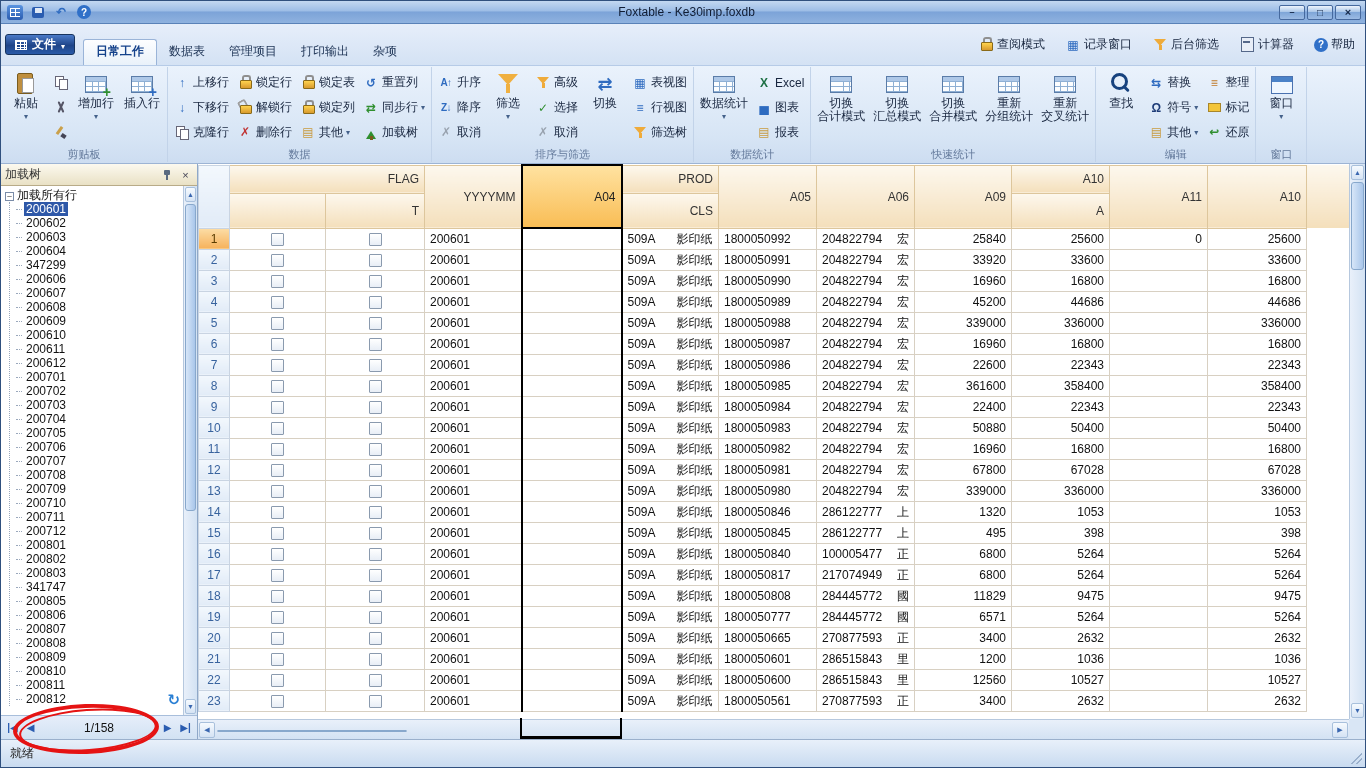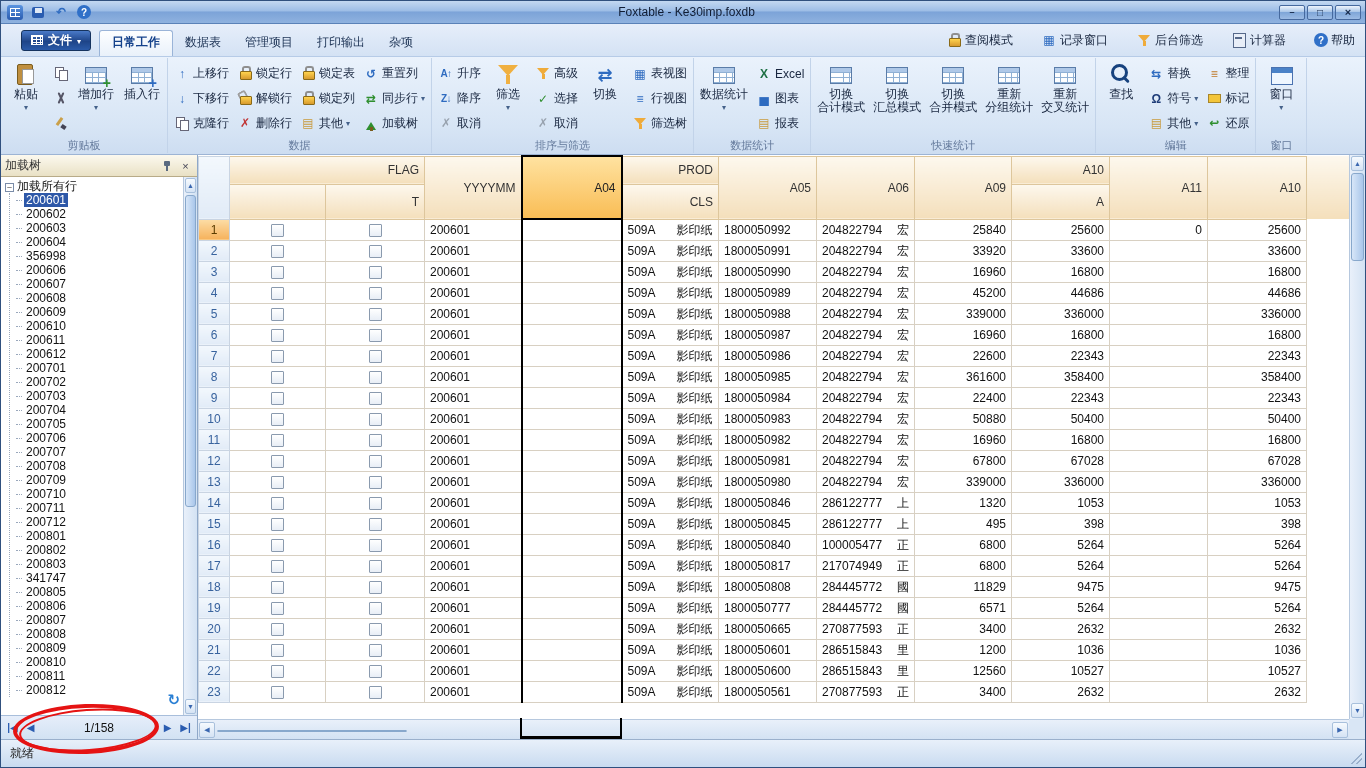--- a/index.html
+++ b/index.html
@@ -12,27 +12,27 @@
   .qat{display:flex;gap:3px;align-items:center}
   .qat-btn{width:20px;height:18px;display:flex;align-items:center;justify-content:center;border-radius:2px}
   .title{flex:1;text-align:center;color:#101c33;font-size:12px}
   .winctl{display:flex;gap:2px}
   .wbtn{width:26px;height:15px;border:1px solid #46699e;border-radius:2px;background:linear-gradient(#eef4fc,#aac6e8 45%,#7fa6d8 50%,#9cbbe4);display:flex;align-items:center;justify-content:center;font-size:9px;color:#16294a}
   .wbtn.min::before{content:"–";font-weight:bold}
   .wbtn.max::before{content:"□";font-size:10px}
   .wbtn.cls::before{content:"×";font-size:11px;font-weight:bold}
 
   
-  .ribbontabs{height:33px;flex:none;background:linear-gradient(#e6eefa,#d4e2f4);display:flex;align-items:flex-end;padding-left:18px;border-bottom:1px solid #b6cbe7}
+  .ribbontabs{height:42px;flex:none;background:linear-gradient(#e6eefa,#d4e2f4);display:flex;align-items:flex-end;padding-left:2px;border-bottom:1px solid #b6cbe7}
   .filebtn{align-self:center;height:21px;margin:0 8px 0 2px;padding:0 9px;border-radius:3px;background:linear-gradient(#4a7ac8,#1e4488 55%,#2a5aa8);color:#fff;display:flex;align-items:center;gap:5px;font-weight:bold;border:1px solid #16335e}
   .filebtn .fmark{width:12px;height:10px;background:repeating-linear-gradient(to bottom,#fff 0 1px,transparent 1px 3px),repeating-linear-gradient(to right,#fff 0 1px,transparent 1px 4px);border:1px solid #fff}
   .filebtn .fdrop::before{content:"▾";font-size:8px}
   .rtab{padding:4px 12px 5px;color:#1c3254}
   .rtab.active{background:linear-gradient(#fdfeff,#e9f1fa);border:1px solid #9ab4d8;border-bottom:none;border-radius:3px 3px 0 0;color:#15428b;font-weight:bold;padding:3px 12px 5px}
-  .rcmds{margin-left:auto;display:flex;align-items:flex-start;gap:28px;padding:0 10px;align-self:center}
+  .rcmds{margin-left:auto;display:flex;align-items:flex-start;gap:20px;padding:0 10px;align-self:center}
   .rcmd{display:flex;align-items:center;gap:3px;color:#18263f}
 
   
   .ribbonbody{height:98px;flex:none;background:linear-gradient(#eaf2fc,#d7e5f5 72%,#cdddf1);display:flex;align-items:stretch;border-bottom:1px solid #9db4d4;padding:1px 0}
   .rgroup{display:flex;flex-direction:column;border-right:1px solid #c2d3e9;padding:1px 3px 0}
   .rgroup-content{flex:1;display:flex;align-items:stretch;gap:2px}
   .rgroup-label{height:15px;text-align:center;color:#62789a;font-size:11px;line-height:14px}
   .bigbtn{min-width:44px;display:flex;flex-direction:column;align-items:center;padding:3px 3px 0;border-radius:3px}
   .bigbtn-label{text-align:center;line-height:13px;color:#18263f;white-space:nowrap}
   .smallcol{display:flex;flex-direction:column;justify-content:space-evenly;padding:1px 0}
@@ -521,21 +521,21 @@
         <span class="thbtn">×</span>
       </div>
       <div class="treebody">
         <div class="treelist" id="treelist">
             <div class="tree-root"><span class="exp"></span><span>加载所有行</span></div>
             <div class="tree-children">
               <div class="tree-item selected"><span class="tree-item-label">200601</span></div>
               <div class="tree-item"><span class="tree-item-label">200602</span></div>
               <div class="tree-item"><span class="tree-item-label">200603</span></div>
               <div class="tree-item"><span class="tree-item-label">200604</span></div>
-              <div class="tree-item"><span class="tree-item-label">356998</span></div>
+              <div class="tree-item"><span class="tree-item-label">347299</span></div>
               <div class="tree-item"><span class="tree-item-label">200606</span></div>
               <div class="tree-item"><span class="tree-item-label">200607</span></div>
               <div class="tree-item"><span class="tree-item-label">200608</span></div>
               <div class="tree-item"><span class="tree-item-label">200609</span></div>
               <div class="tree-item"><span class="tree-item-label">200610</span></div>
               <div class="tree-item"><span class="tree-item-label">200611</span></div>
               <div class="tree-item"><span class="tree-item-label">200612</span></div>
               <div class="tree-item"><span class="tree-item-label">200701</span></div>
               <div class="tree-item"><span class="tree-item-label">200702</span></div>
               <div class="tree-item"><span class="tree-item-label">200703</span></div>

